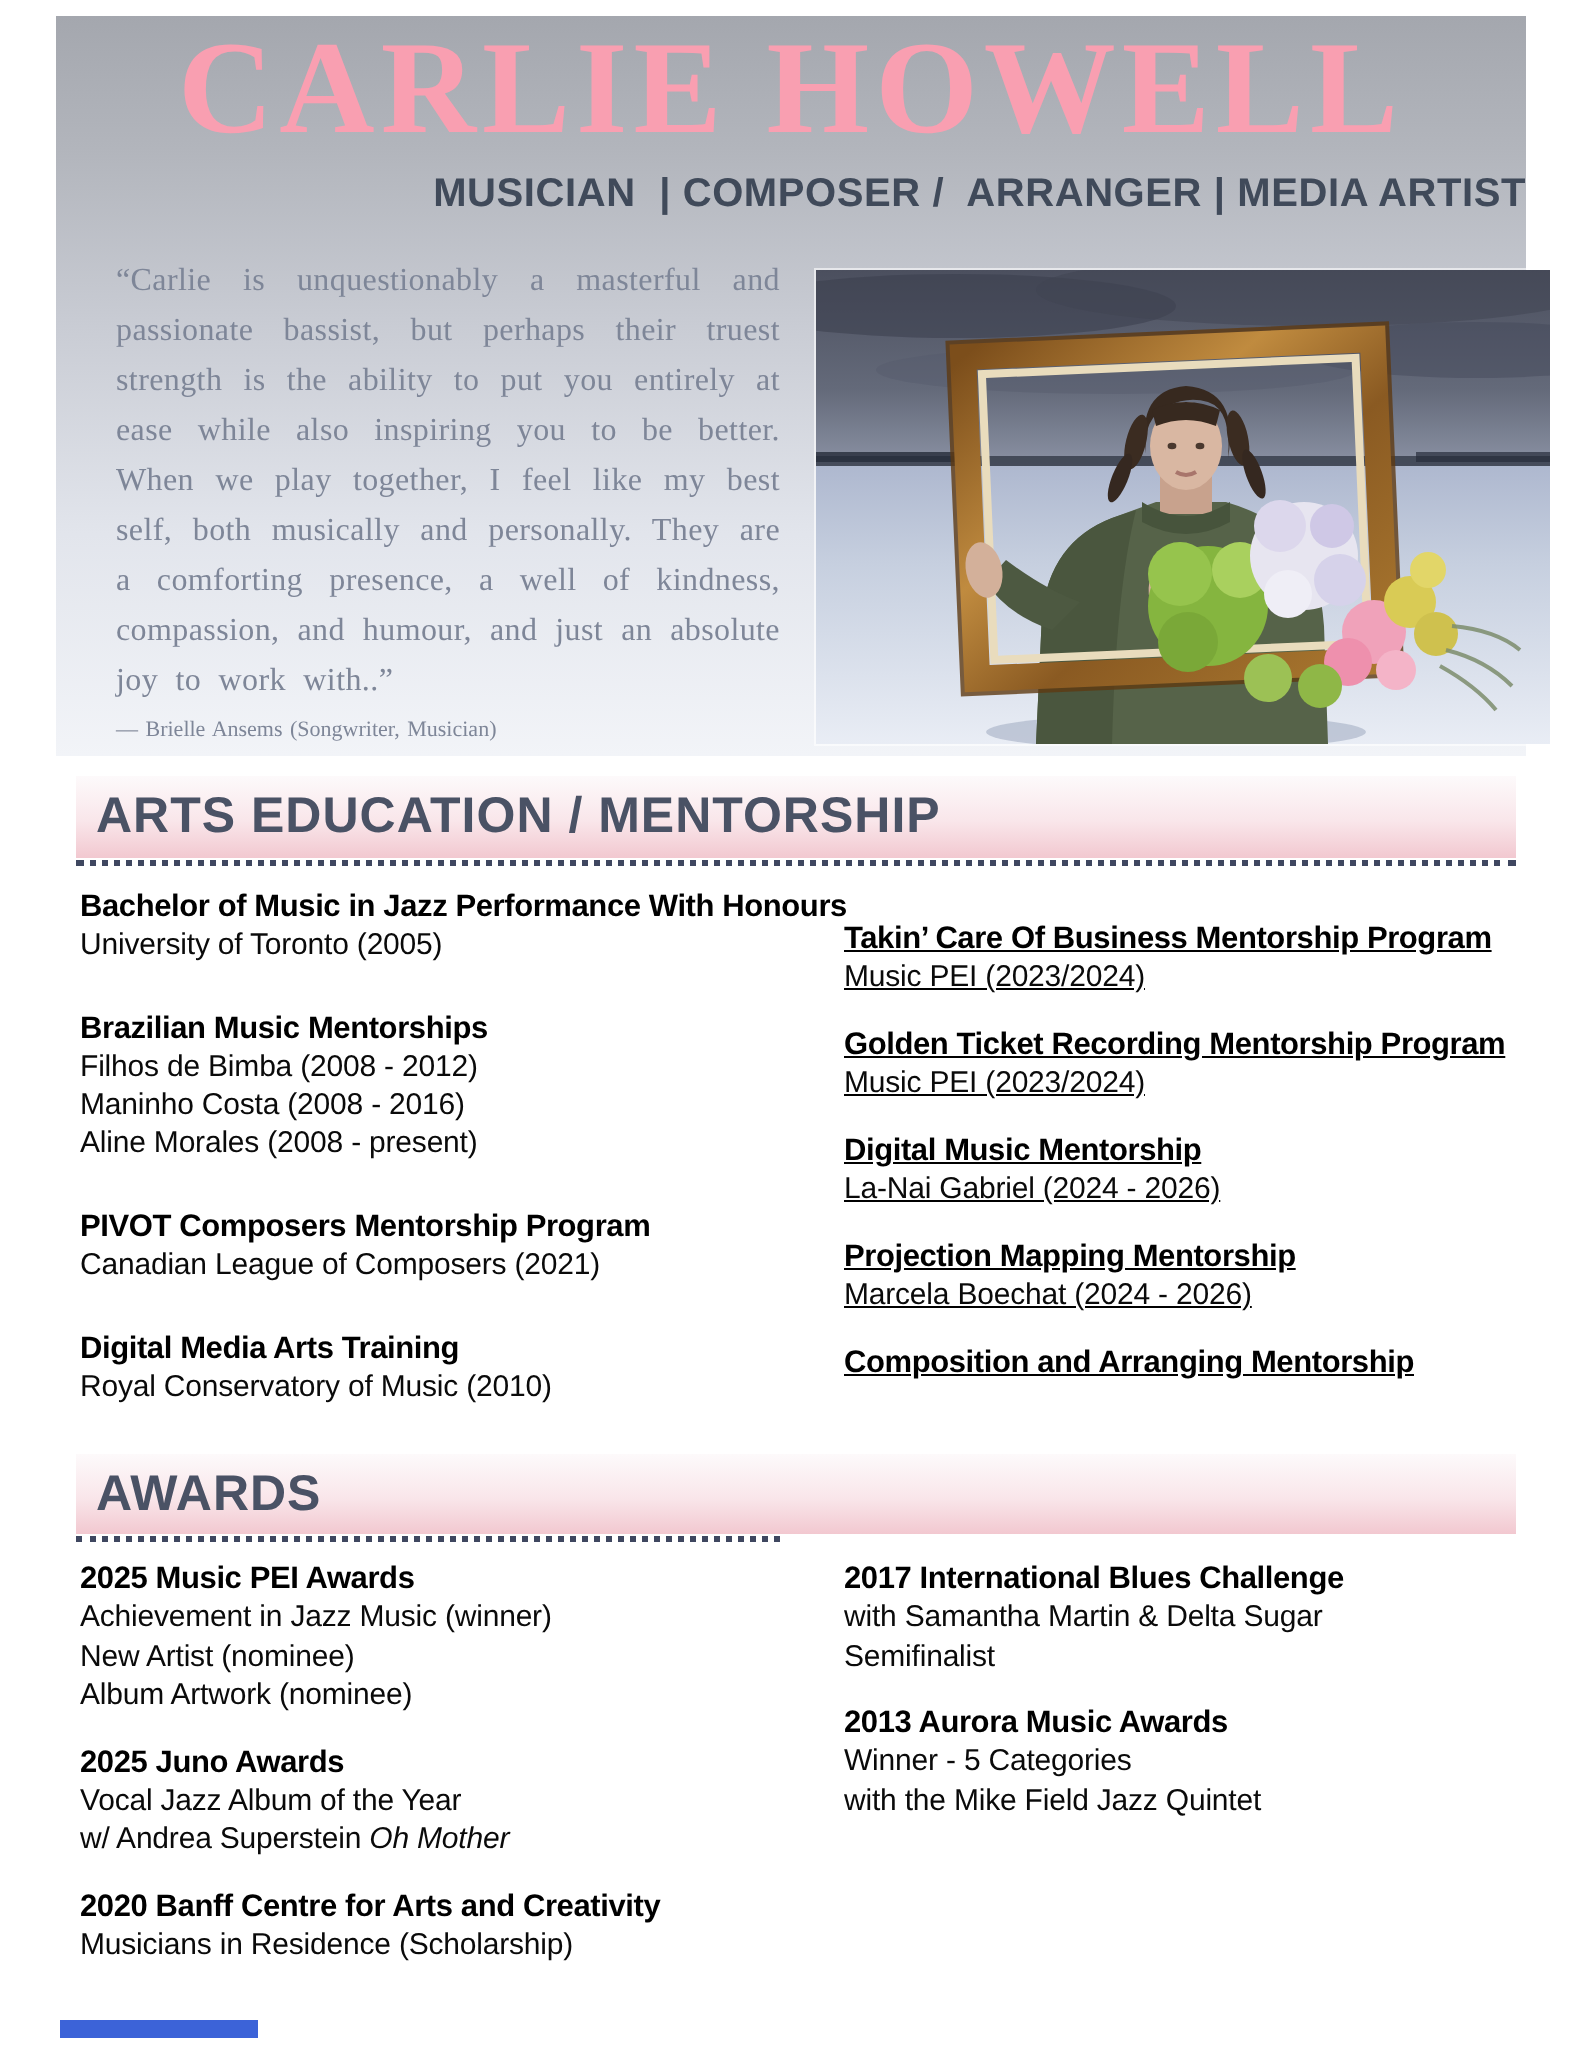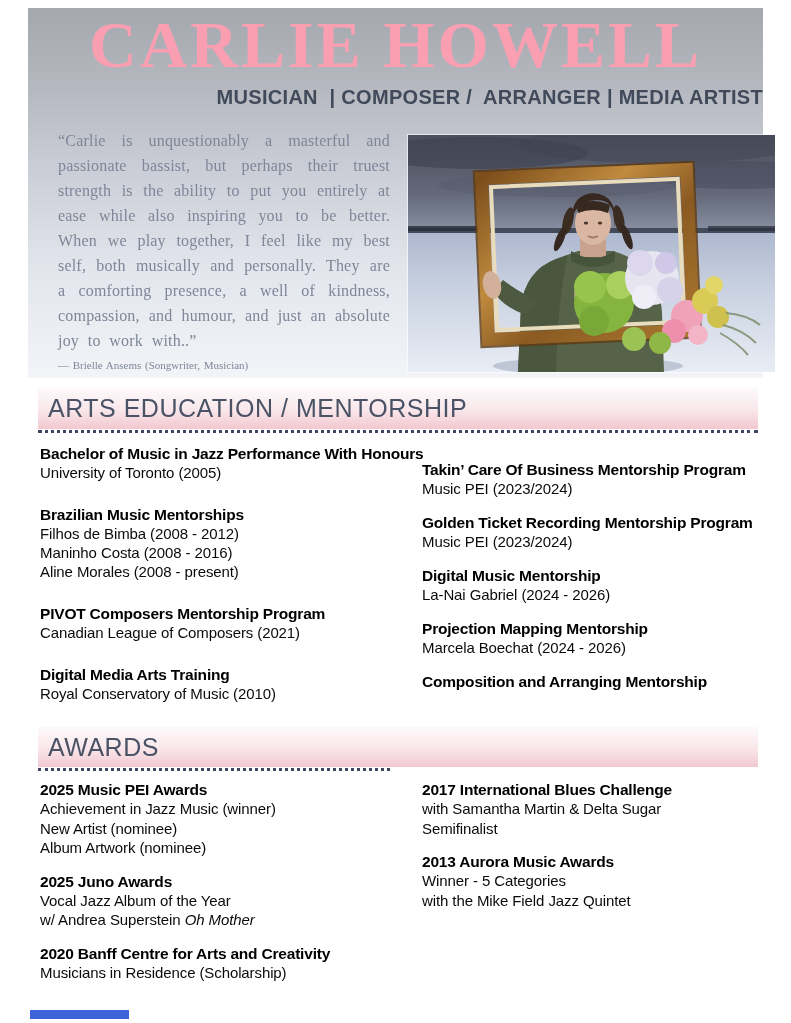--- a/index.html
+++ b/index.html
@@ -21,37 +21,37 @@
     color:#7e8698;word-spacing:1px;}
 
   
   .photo{position:absolute;left:380px;top:127px;width:367px;height:237px;overflow:hidden;
     box-shadow:0 0 0 1px rgba(255,255,255,0.6);}
   .photo svg{display:block;}
 
   
   .band{position:absolute;left:38px;width:720px;
     background:linear-gradient(180deg,#fdfafb 0%,#f9e6ea 55%,#f2c8d0 100%);}
-  .band h2{margin:0;padding:6px 0 0 10px;font-size:25px;font-weight:400;
+  .band h2{margin:0;padding:6px 0 0 10px;font-size:25px;font-weight:700;
     color:#4a5265;letter-spacing:0.5px;}
   .band-0{top:388px;height:41px;}
   .band-1{top:727px;height:40px;}
   .dotted{position:absolute;height:0;border-top:3px dotted #3f4760;}
   .dotted-0{left:38px;top:430px;width:720px;}
   .dotted-1{left:38px;top:768px;width:352px;}
 
   
   .cols{position:absolute;left:40px;width:712px;display:flex;}
   .cols-0{top:444px;}
   .cols-1{top:780px;}
   .col-left{width:382px;flex:0 0 382px;}
   .col-right{width:330px;flex:1;}
   .cols-0 .col-right{padding-top:16px;}
   .group{margin-bottom:23px;}
-  .cols-0 .col-right .group{margin-bottom:15px;}
+  .cols-0 .col-right .group{margin-bottom:15px;text-decoration:underline;}
   .cols-1 .group{margin-bottom:14px;}
   .entry-heading{font-weight:700;font-size:15.5px;line-height:19px;color:#000;
     letter-spacing:-0.2px;white-space:nowrap;}
   .entry-line{font-weight:400;font-size:15px;line-height:19px;color:#0a0a0a;
     letter-spacing:-0.1px;white-space:nowrap;}
   .entry-line em{font-style:italic;}
   .cols-1 .entry-line{line-height:19.5px;}
 
   
   .footer-bar{position:absolute;left:30px;top:1010px;width:99px;height:9px;background:#3c63d8;}

